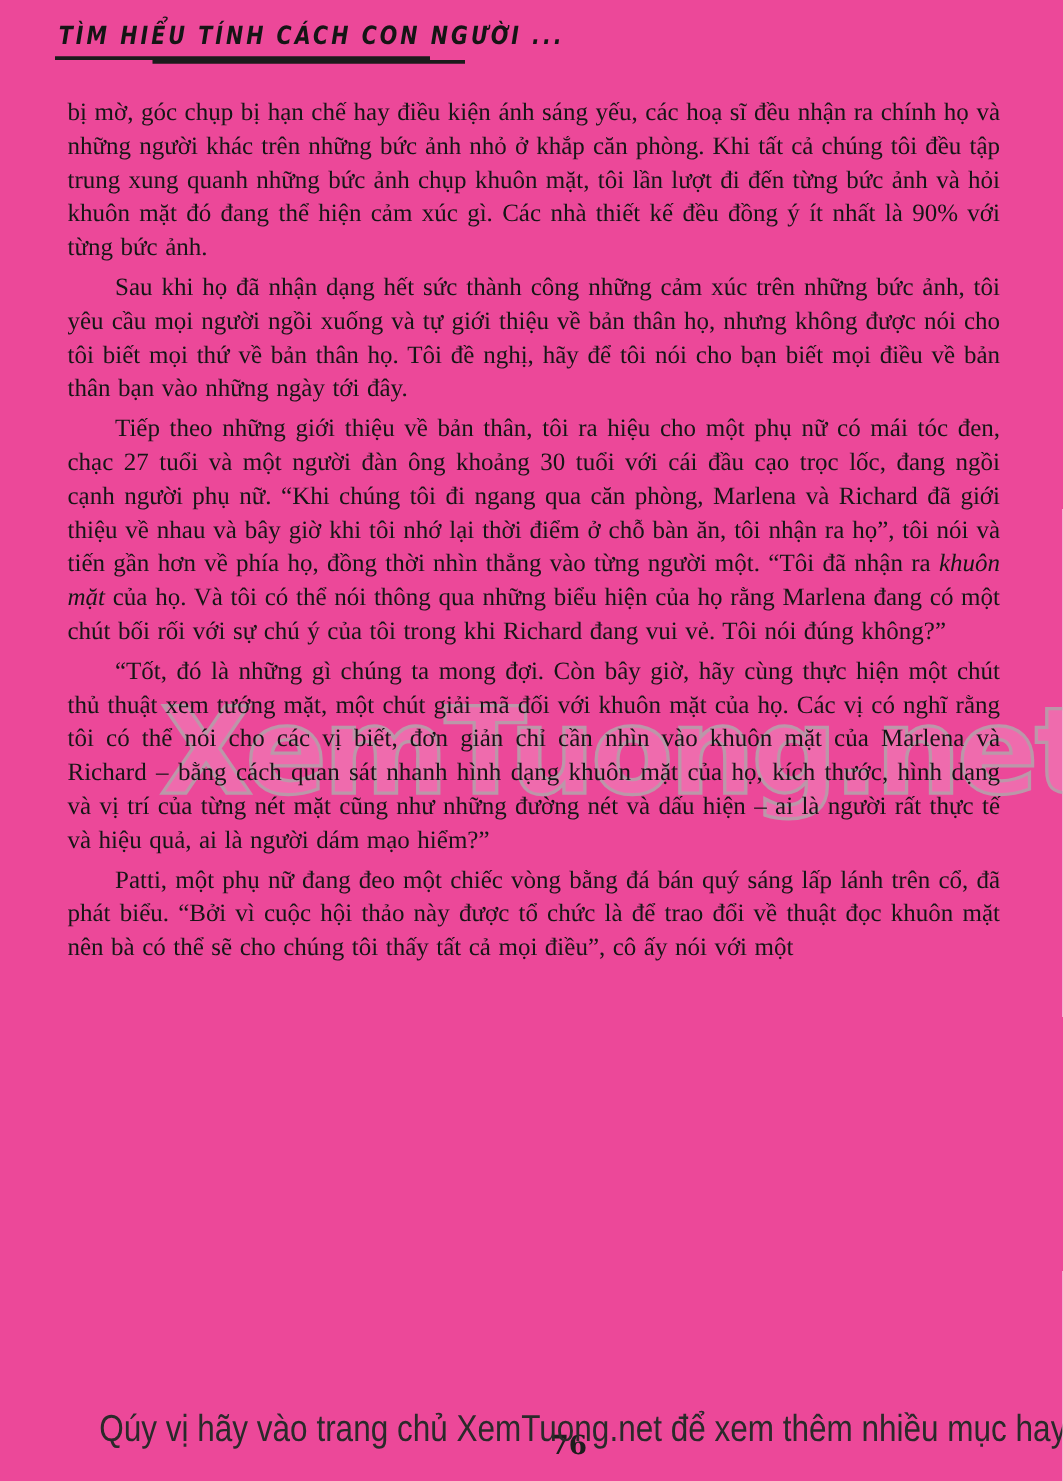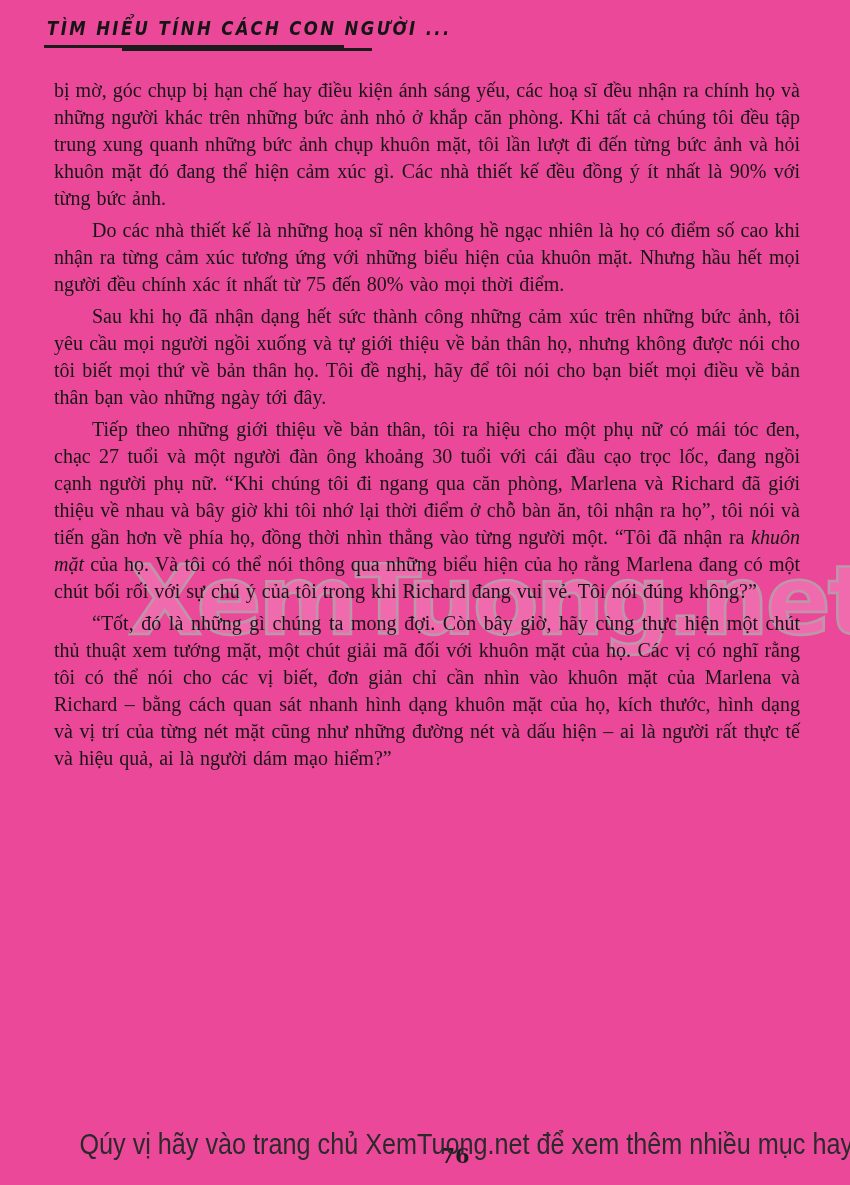--- a/index.html
+++ b/index.html
@@ -103,24 +103,24 @@
 <div class="page">
 
   <h1 class="header-title">TÌM HIỂU TÍNH CÁCH CON NGƯỜI ...</h1>
   <div class="rule rule-1"></div>
   <div class="rule rule-2"></div>
 
   <div class="watermark">XemTuong.net</div>
 
   <main class="body-text">
     <p class="para first">bị mờ, góc chụp bị hạn chế hay điều kiện ánh sáng yếu, các hoạ sĩ đều nhận ra chính họ và những người khác trên những bức ảnh nhỏ ở khắp căn phòng. Khi tất cả chúng tôi đều tập trung xung quanh những bức ảnh chụp khuôn mặt, tôi lần lượt đi đến từng bức ảnh và hỏi khuôn mặt đó đang thể hiện cảm xúc gì. Các nhà thiết kế đều đồng ý ít nhất là 90% với từng bức ảnh.</p>
-    <p class="para">Do các nhà thiết kế là những hoạ sĩ nên không hề ngạc nhiên là họ có điểm số cao khi nhận ra từng cảm xúc tương ứng với những biểu hiện của khuôn mặt. Nhưng hầu hết mọi người đều chính xác ít nhất từ 75 đến 80% vào mọi thời điểm.</p>
     <p class="para">Sau khi họ đã nhận dạng hết sức thành công những cảm xúc trên những bức ảnh, tôi yêu cầu mọi người ngồi xuống và tự giới thiệu về bản thân họ, nhưng không được nói cho tôi biết mọi thứ về bản thân họ. Tôi đề nghị, hãy để tôi nói cho bạn biết mọi điều về bản thân bạn vào những ngày tới đây.</p>
     <p class="para"><span>Tiếp theo những giới thiệu về bản thân, tôi ra hiệu cho một phụ nữ có mái tóc đen, chạc 27 tuổi và một người đàn ông khoảng 30 tuổi với cái đầu cạo trọc lốc, đang ngồi cạnh người phụ nữ. “Khi chúng tôi đi ngang qua căn phòng, Marlena và Richard đã giới thiệu về nhau và bây giờ khi tôi nhớ lại thời điểm ở chỗ bàn ăn, tôi nhận ra họ”, tôi nói và tiến gần hơn về phía họ, đồng thời nhìn thẳng vào từng người một. “Tôi đã nhận ra </span><em>khuôn mặt</em><span> của họ. Và tôi có thể nói thông qua những biểu hiện của họ rằng Marlena đang có một chút bối rối với sự chú ý của tôi trong khi Richard đang vui vẻ. Tôi nói đúng không?”</span></p>
     <p class="para">“Tốt, đó là những gì chúng ta mong đợi. Còn bây giờ, hãy cùng thực hiện một chút thủ thuật xem tướng mặt, một chút giải mã đối với khuôn mặt của họ. Các vị có nghĩ rằng tôi có thể nói cho các vị biết, đơn giản chỉ cần nhìn vào khuôn mặt của Marlena và Richard – bằng cách quan sát nhanh hình dạng khuôn mặt của họ, kích thước, hình dạng và vị trí của từng nét mặt cũng như những đường nét và dấu hiện – ai là người rất thực tế và hiệu quả, ai là người dám mạo hiểm?”</p>
+    <p class="para">Patti, một phụ nữ đang đeo một chiếc vòng bằng đá bán quý sáng lấp lánh trên cổ, đã phát biểu. “Bởi vì cuộc hội thảo này được tổ chức là để trao đổi về thuật đọc khuôn mặt nên bà có thể sẽ cho chúng tôi thấy tất cả mọi điều”, cô ấy nói với một</p>
   </main>
 
   <div class="page-number">76</div>
 
   <footer class="footer">
     <span class="footer-text">Qúy vị hãy vào trang chủ XemTuong.net để xem thêm nhiều mục hay khác</span>
   </footer>
 
 </div>
 

